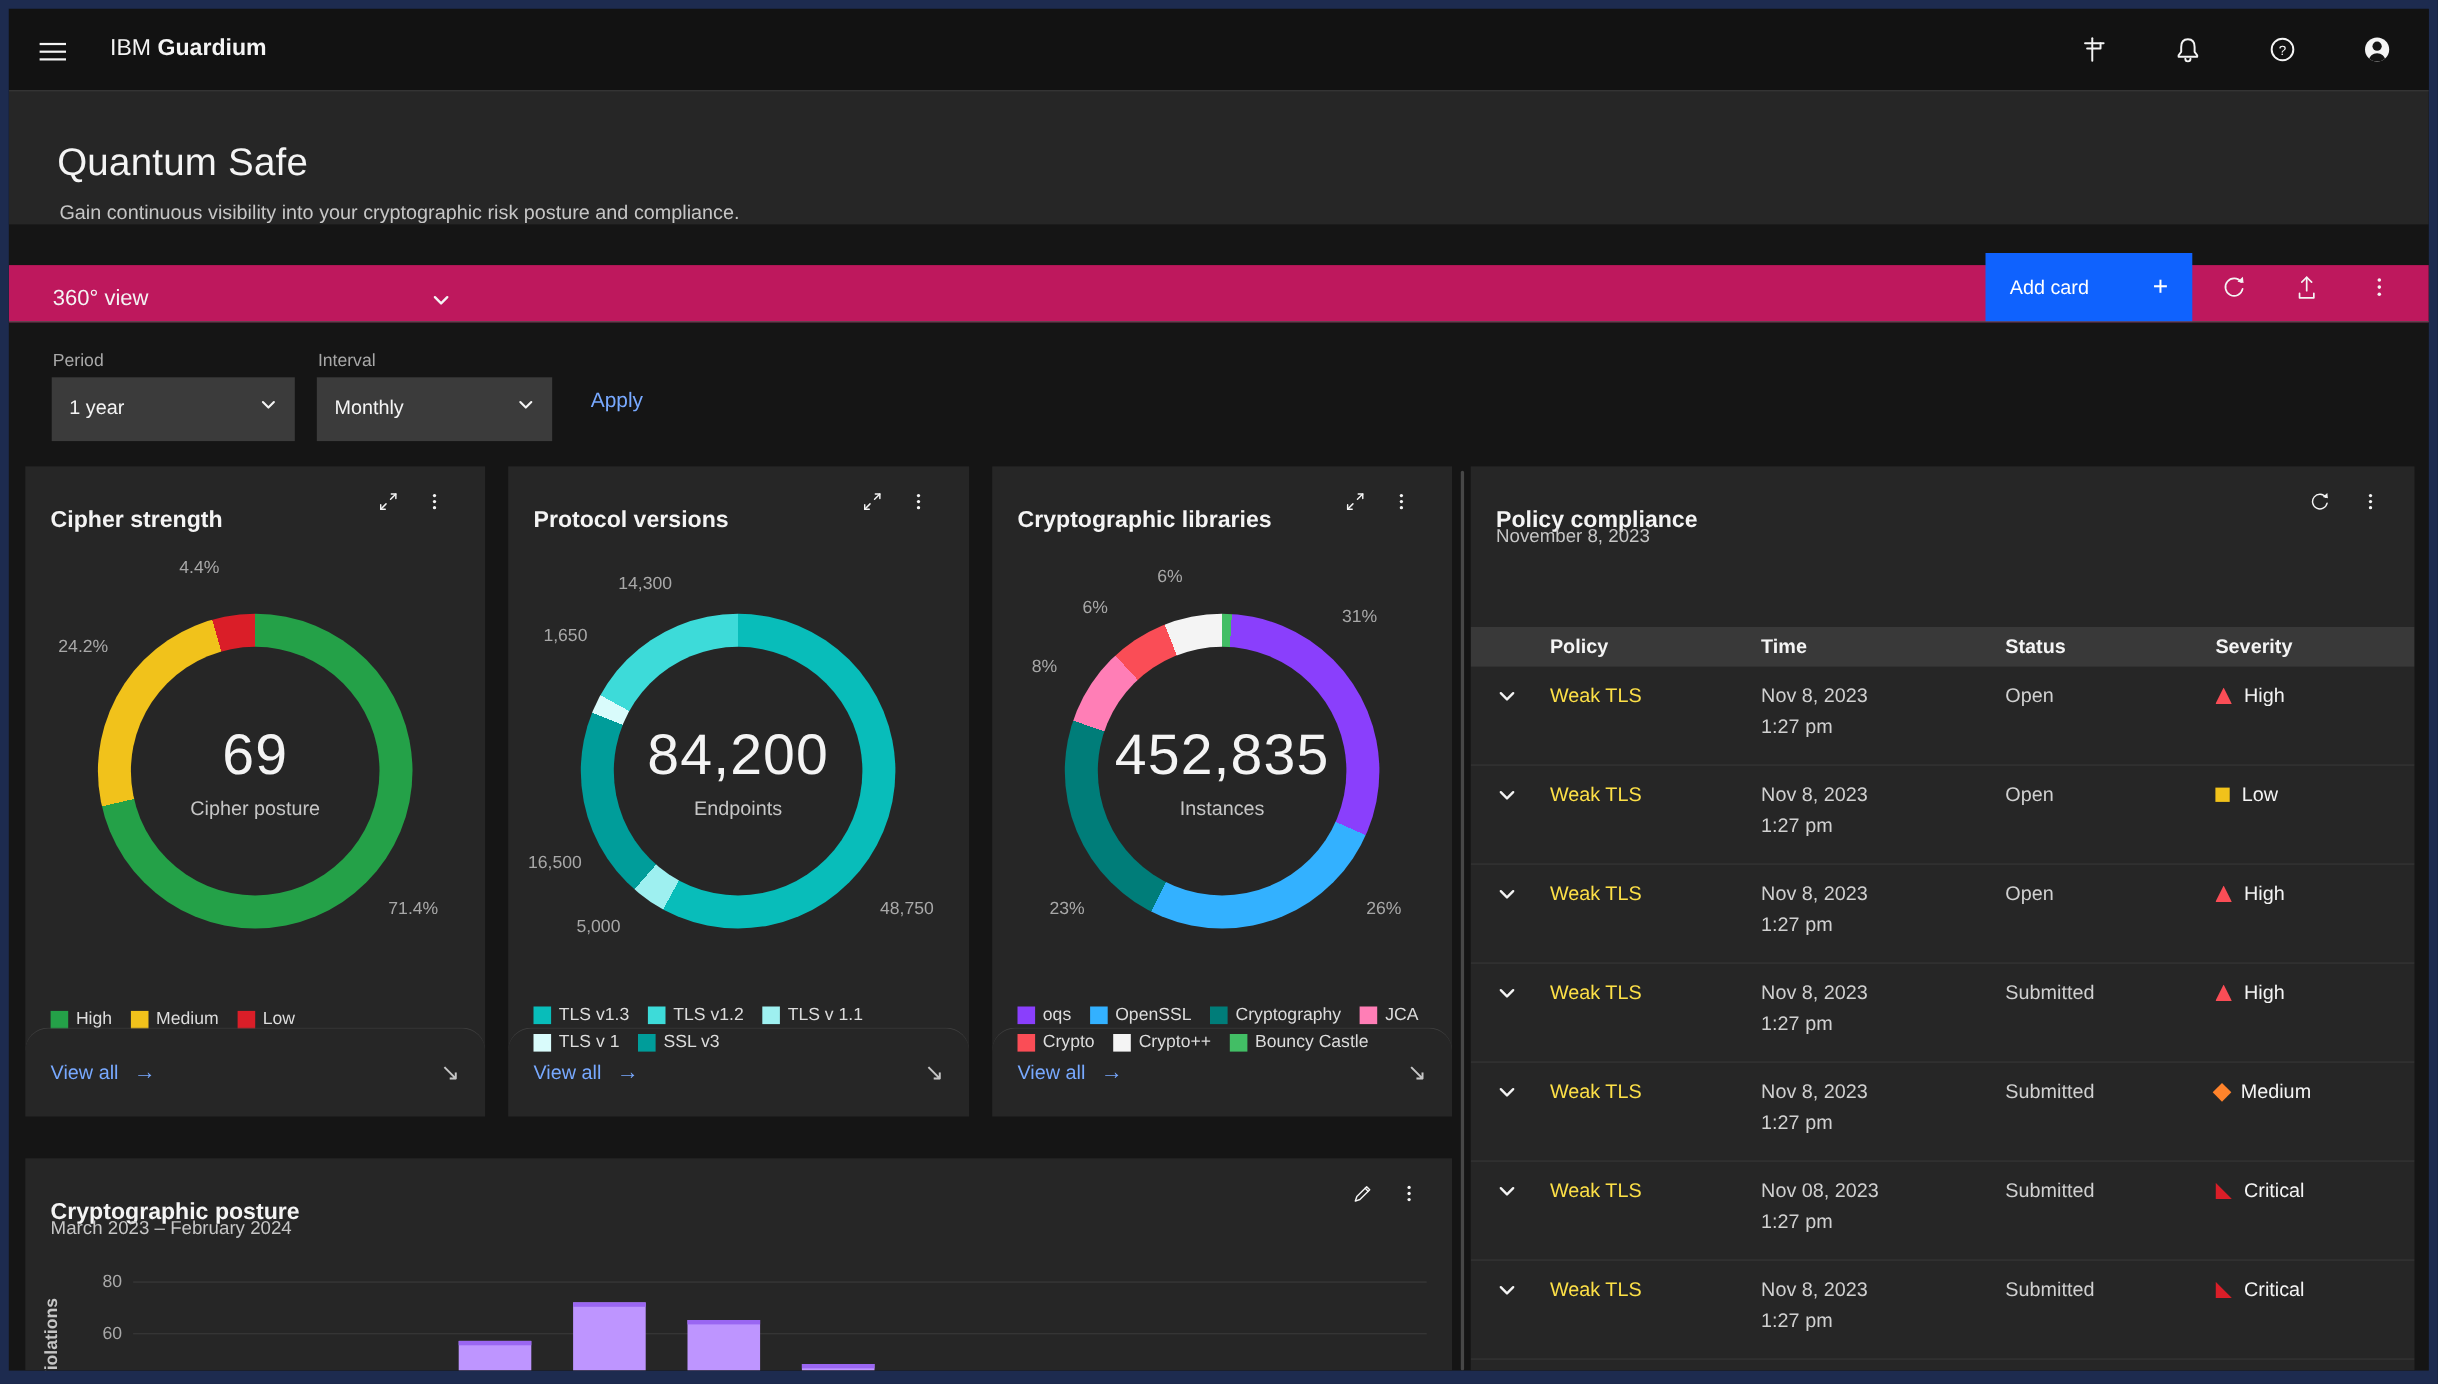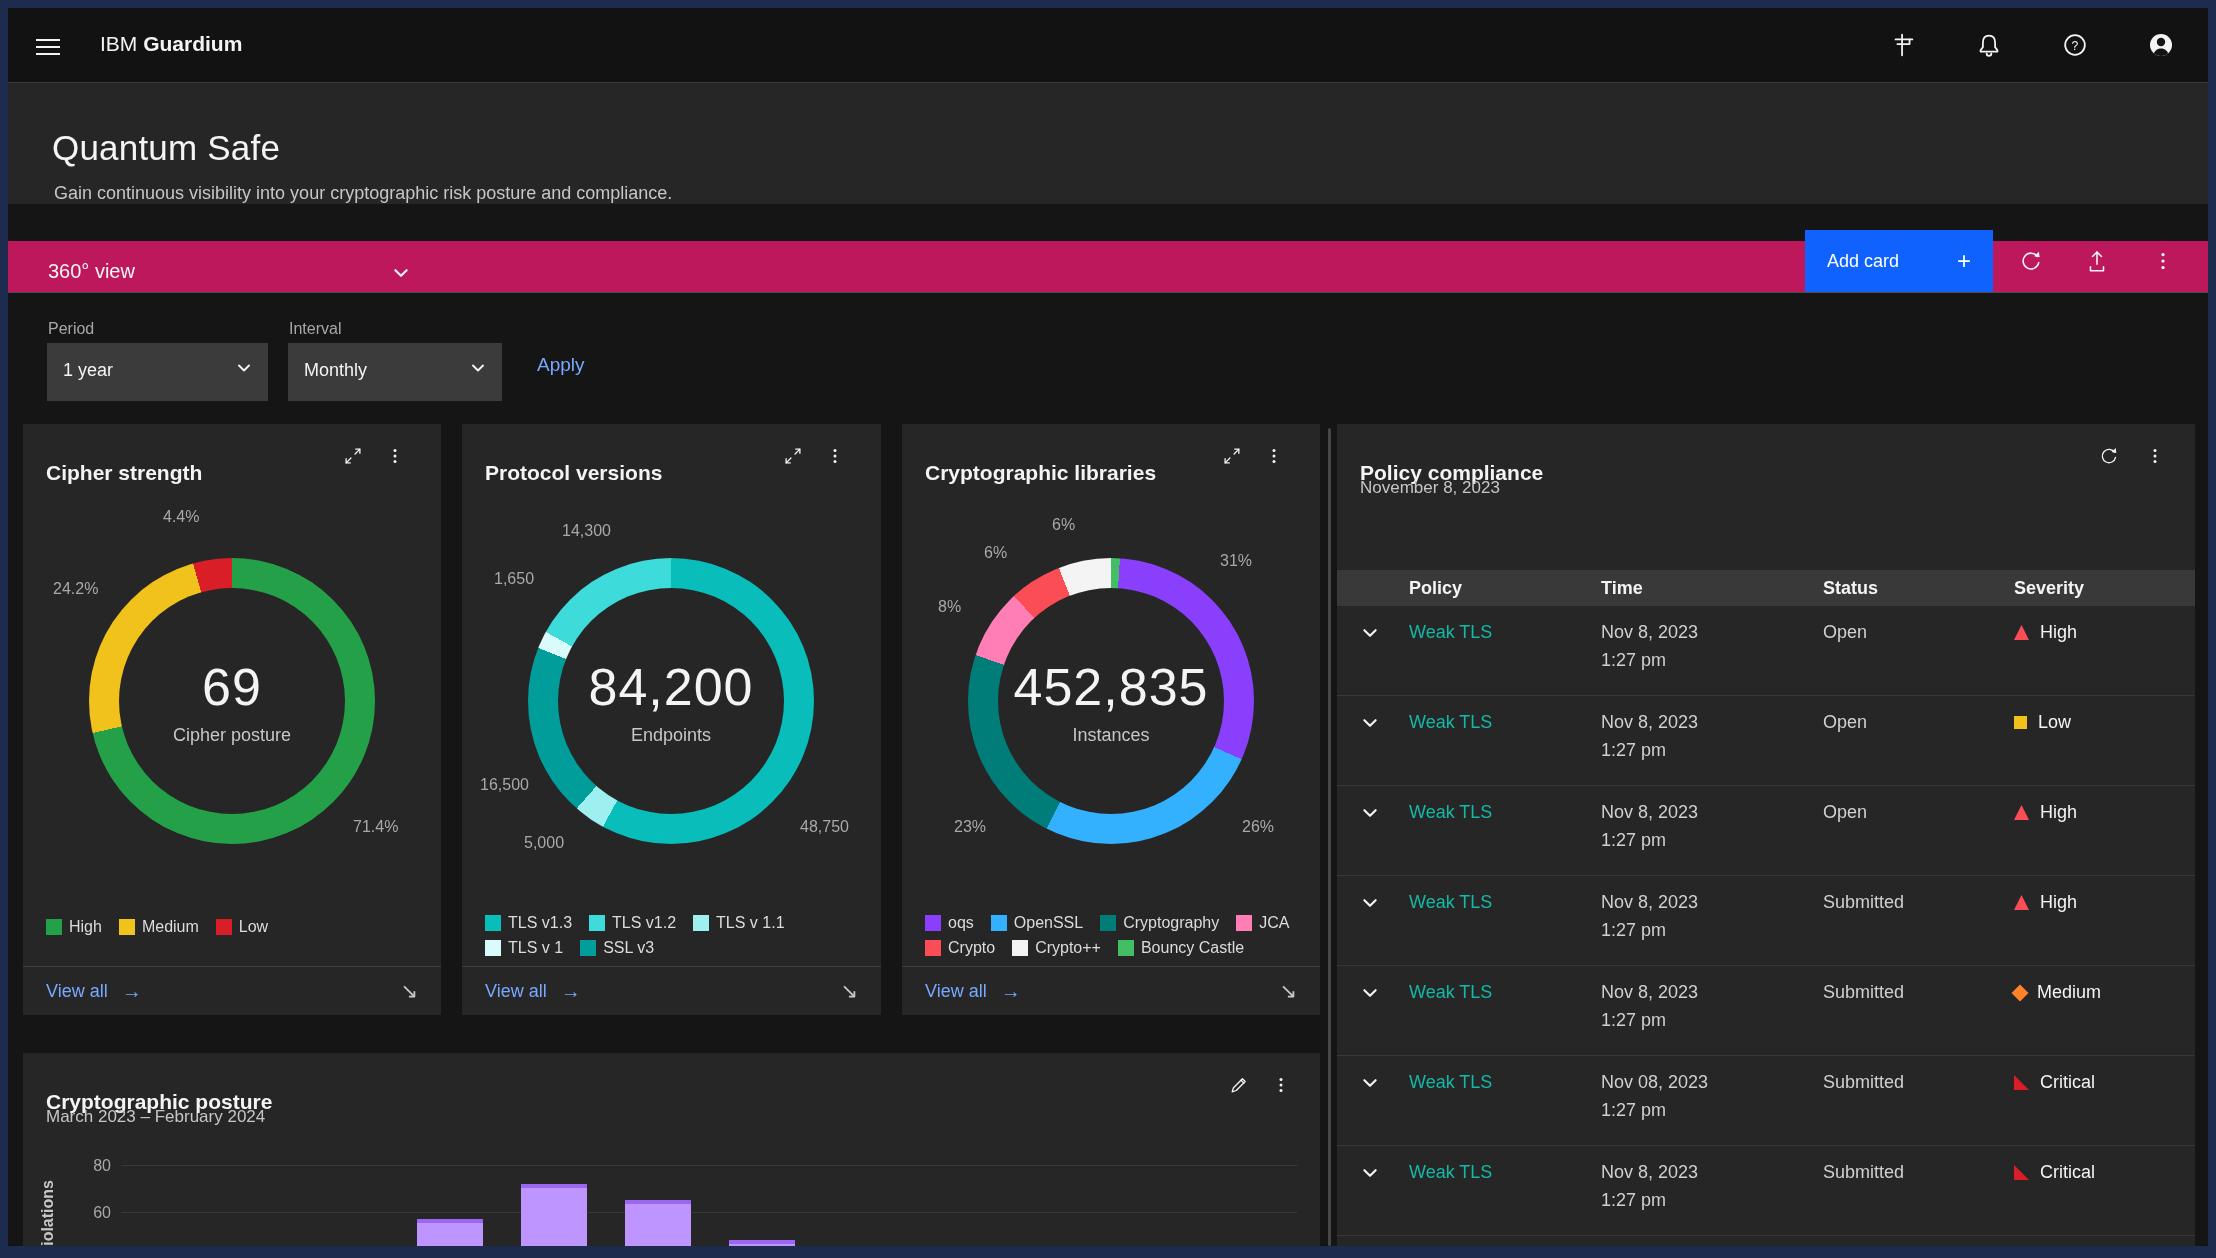--- a/index.html
+++ b/index.html
@@ -52,33 +52,33 @@
   .donut{position:absolute;left:66px;top:134px;width:286px;height:286px;border-radius:50%;}
   .hole{position:absolute;inset:30px;border-radius:50%;background:#262626;display:flex;flex-direction:column;align-items:center;justify-content:center;}
   .bigv{font-size:52px;font-weight:300;color:#f4f4f4;letter-spacing:1px;}
   .capv{font-size:18px;color:#c6c6c6;margin-top:8px;}
   .dlabel{position:absolute;font-size:16px;color:#a8a8a8;}
 
   .legend{position:absolute;left:23px;top:490px;width:374px;display:flex;flex-wrap:wrap;column-gap:17px;row-gap:7px;}
   .li{display:flex;align-items:center;gap:7px;font-size:16px;color:#dcdcdc;white-space:nowrap;cursor:default;}
   .sw{width:16px;height:16px;display:inline-block;flex:none;}
 
-  .viewall{position:absolute;left:0;right:0;bottom:0;height:48px;border-top:1px solid #3d3d3d;display:flex;align-items:center;padding:0 23px;}
+  .viewall{position:absolute;left:0;right:0;bottom:0;height:48px;border-top:1px solid #3d3d3d;display:flex;align-items:center;padding:16px 23px;border-radius:21px;}
   .va-link{font-size:18px;color:#78a9ff;cursor:pointer;}
   .va-arrow{color:#78a9ff;margin-left:14px;font-size:20px;cursor:pointer;}
   .va-corner{margin-left:auto;color:#c6c6c6;font-size:21px;cursor:pointer;}
 
   
   .phead{position:absolute;left:0;top:146px;width:100%;height:36px;background:#393939;}
   .phead span{position:absolute;top:0;line-height:36px;font-size:18px;font-weight:700;color:#f4f4f4;}
   .ph-policy{left:72px;} .ph-time{left:264px;} .ph-status{left:486px;} .ph-severity{left:677px;}
   #prows{position:absolute;left:0;top:182px;width:100%;}
   .prow{position:relative;height:89px;border-bottom:1px solid #373737;cursor:pointer;}
   .rchev{position:absolute;left:24px;top:18px;}
-  .c-pol{position:absolute;left:72px;top:16px;font-size:18px;color:#14b8a6;}
+  .c-pol{position:absolute;left:72px;top:16px;font-size:18px;color:#fde047;}
   .c-date{position:absolute;left:264px;top:16px;font-size:18px;color:#d0d0d0;}
   .c-time2{position:absolute;left:264px;top:44px;font-size:18px;color:#d0d0d0;}
   .c-status{position:absolute;left:486px;top:16px;font-size:18px;color:#d0d0d0;}
   .sevwrap{position:absolute;left:677px;top:16px;display:flex;align-items:center;gap:11px;font-size:18px;color:#f4f4f4;}
   .sevicon{width:15px;height:15px;flex:none;}
   .sev-high{background:#fa4d56;clip-path:polygon(50% 0,100% 100%,0 100%);}
   .sev-low{background:#f1c21b;width:13px;height:13px;}
   .sev-medium{background:#ff832b;width:12px;height:12px;transform:rotate(45deg);}
   .sev-critical{background:#da1e28;clip-path:polygon(0 0,100% 100%,0 100%);}
 

